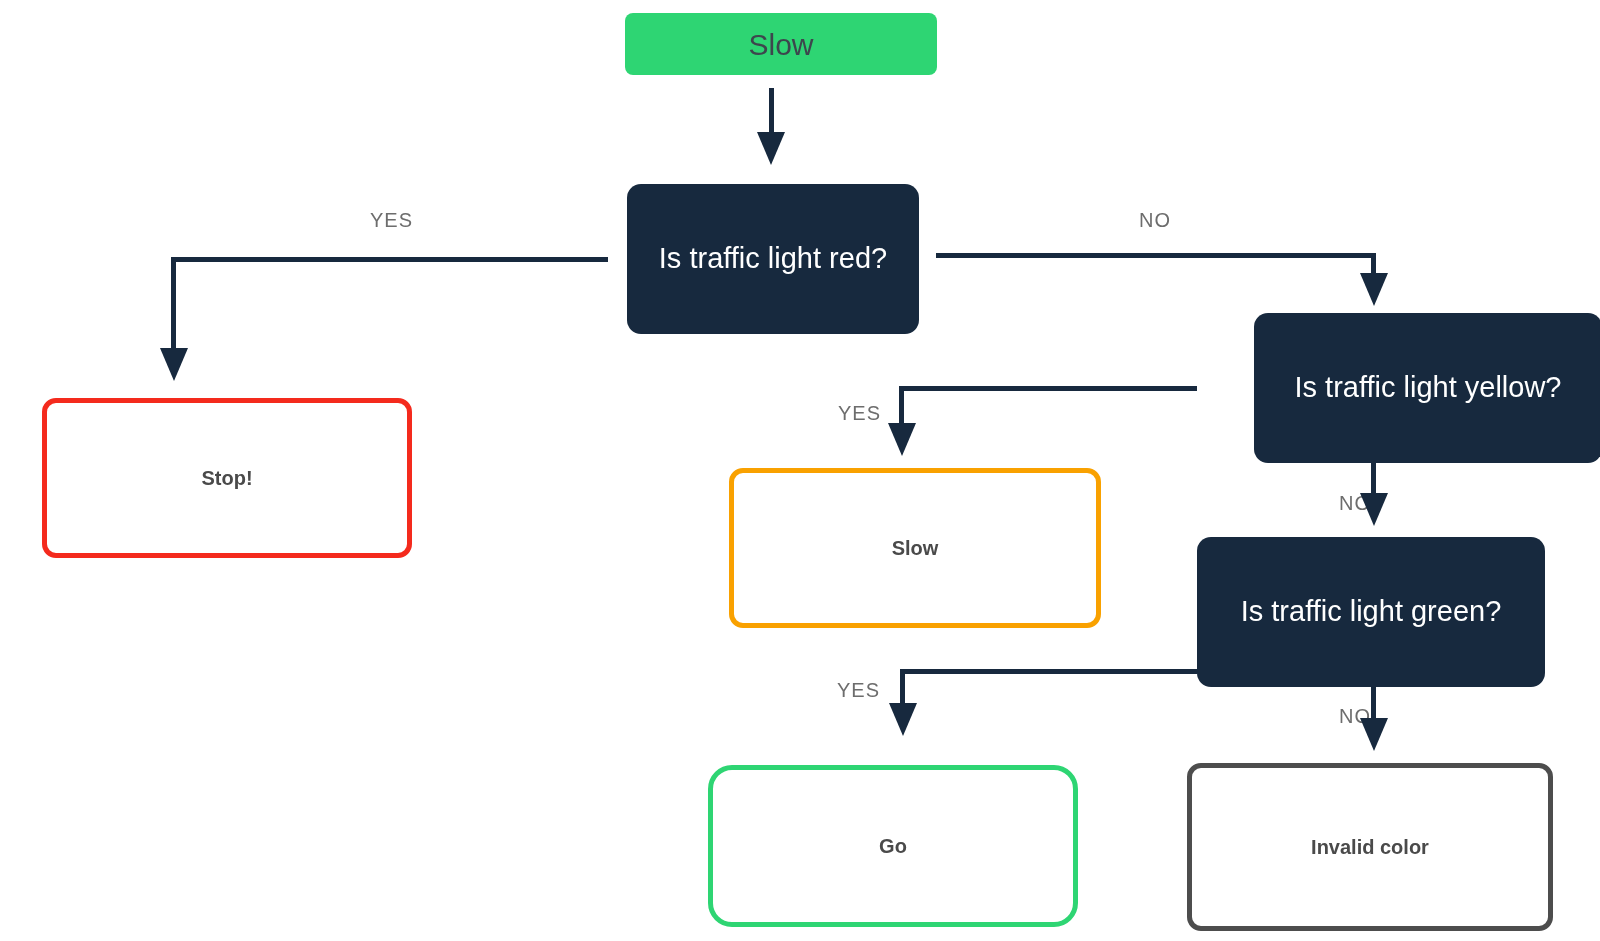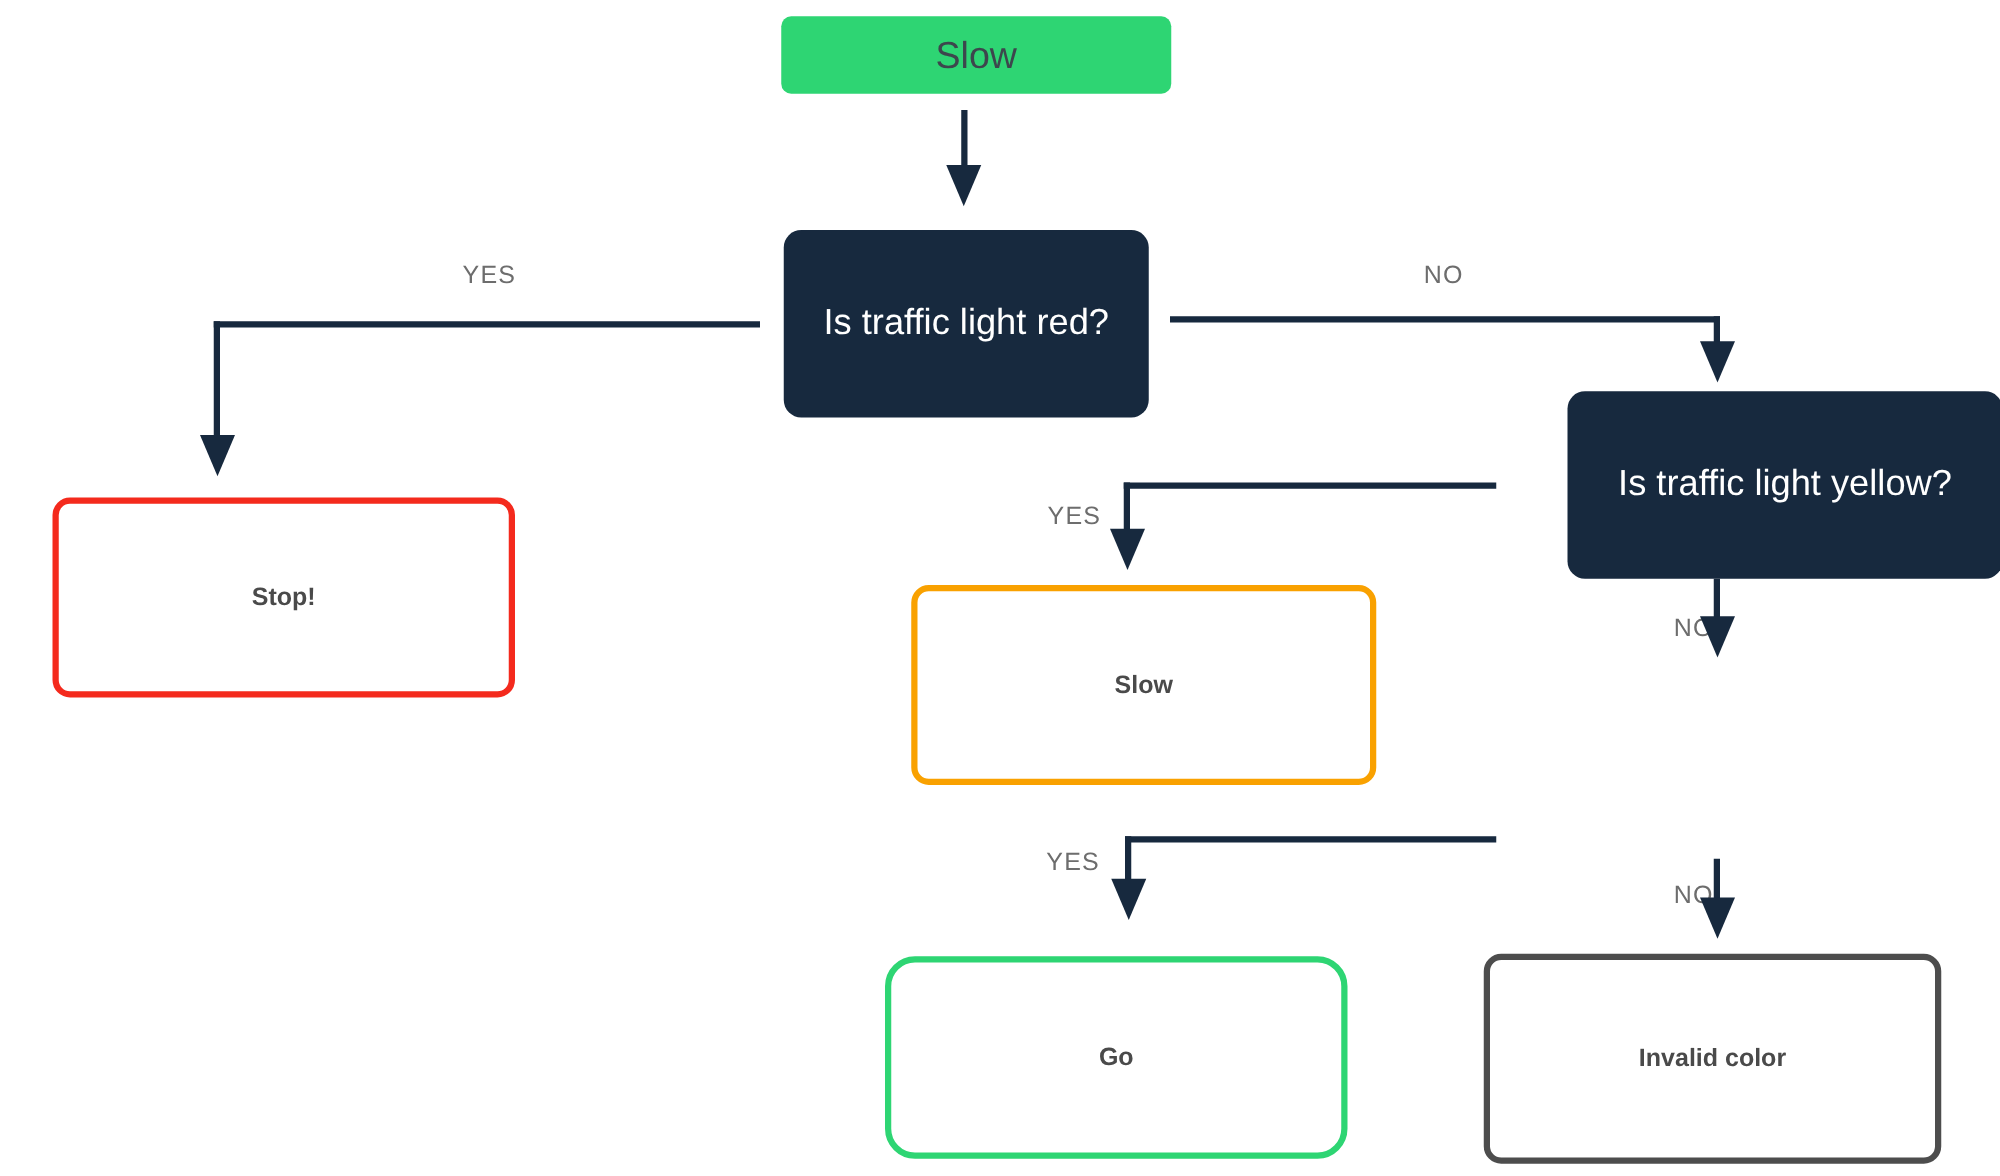--- a/index.html
+++ b/index.html
@@ -78,20 +78,21 @@
 <body>
 
 <div class="canvas">
 
   <div class="node node--start" style="left:625px;top:13px;width:312px;height:62px;">Slow</div>
 
   <div class="node node--question" style="left:608px;top:184px;width:292px;height:150px;margin-left:19px;">Is traffic light red?</div>
 
   <div class="node node--question" style="left:1254px;top:313px;width:348px;height:150px;">Is traffic light yellow?</div>
 
+  <div class="node node--question" style="left:1197px;top:537px;width:348px;height:150px;">Is traffic light green?</div>
 
   <div class="node node--result node--stop" style="left:42px;top:398px;width:370px;height:160px;">Stop!</div>
 
   <div class="node node--result node--slow" style="left:705px;top:468px;width:372px;height:160px;margin-left:24px;">Slow</div>
 
   <div class="node node--result node--go" style="left:708px;top:765px;width:370px;height:162px;">Go</div>
 
   <div class="node node--result node--invalid" style="left:1187px;top:763px;width:366px;height:168px;">Invalid color</div>
 
   <div class="edge" style="left:769px;top:88px;width:5px;height:46px;"></div>

